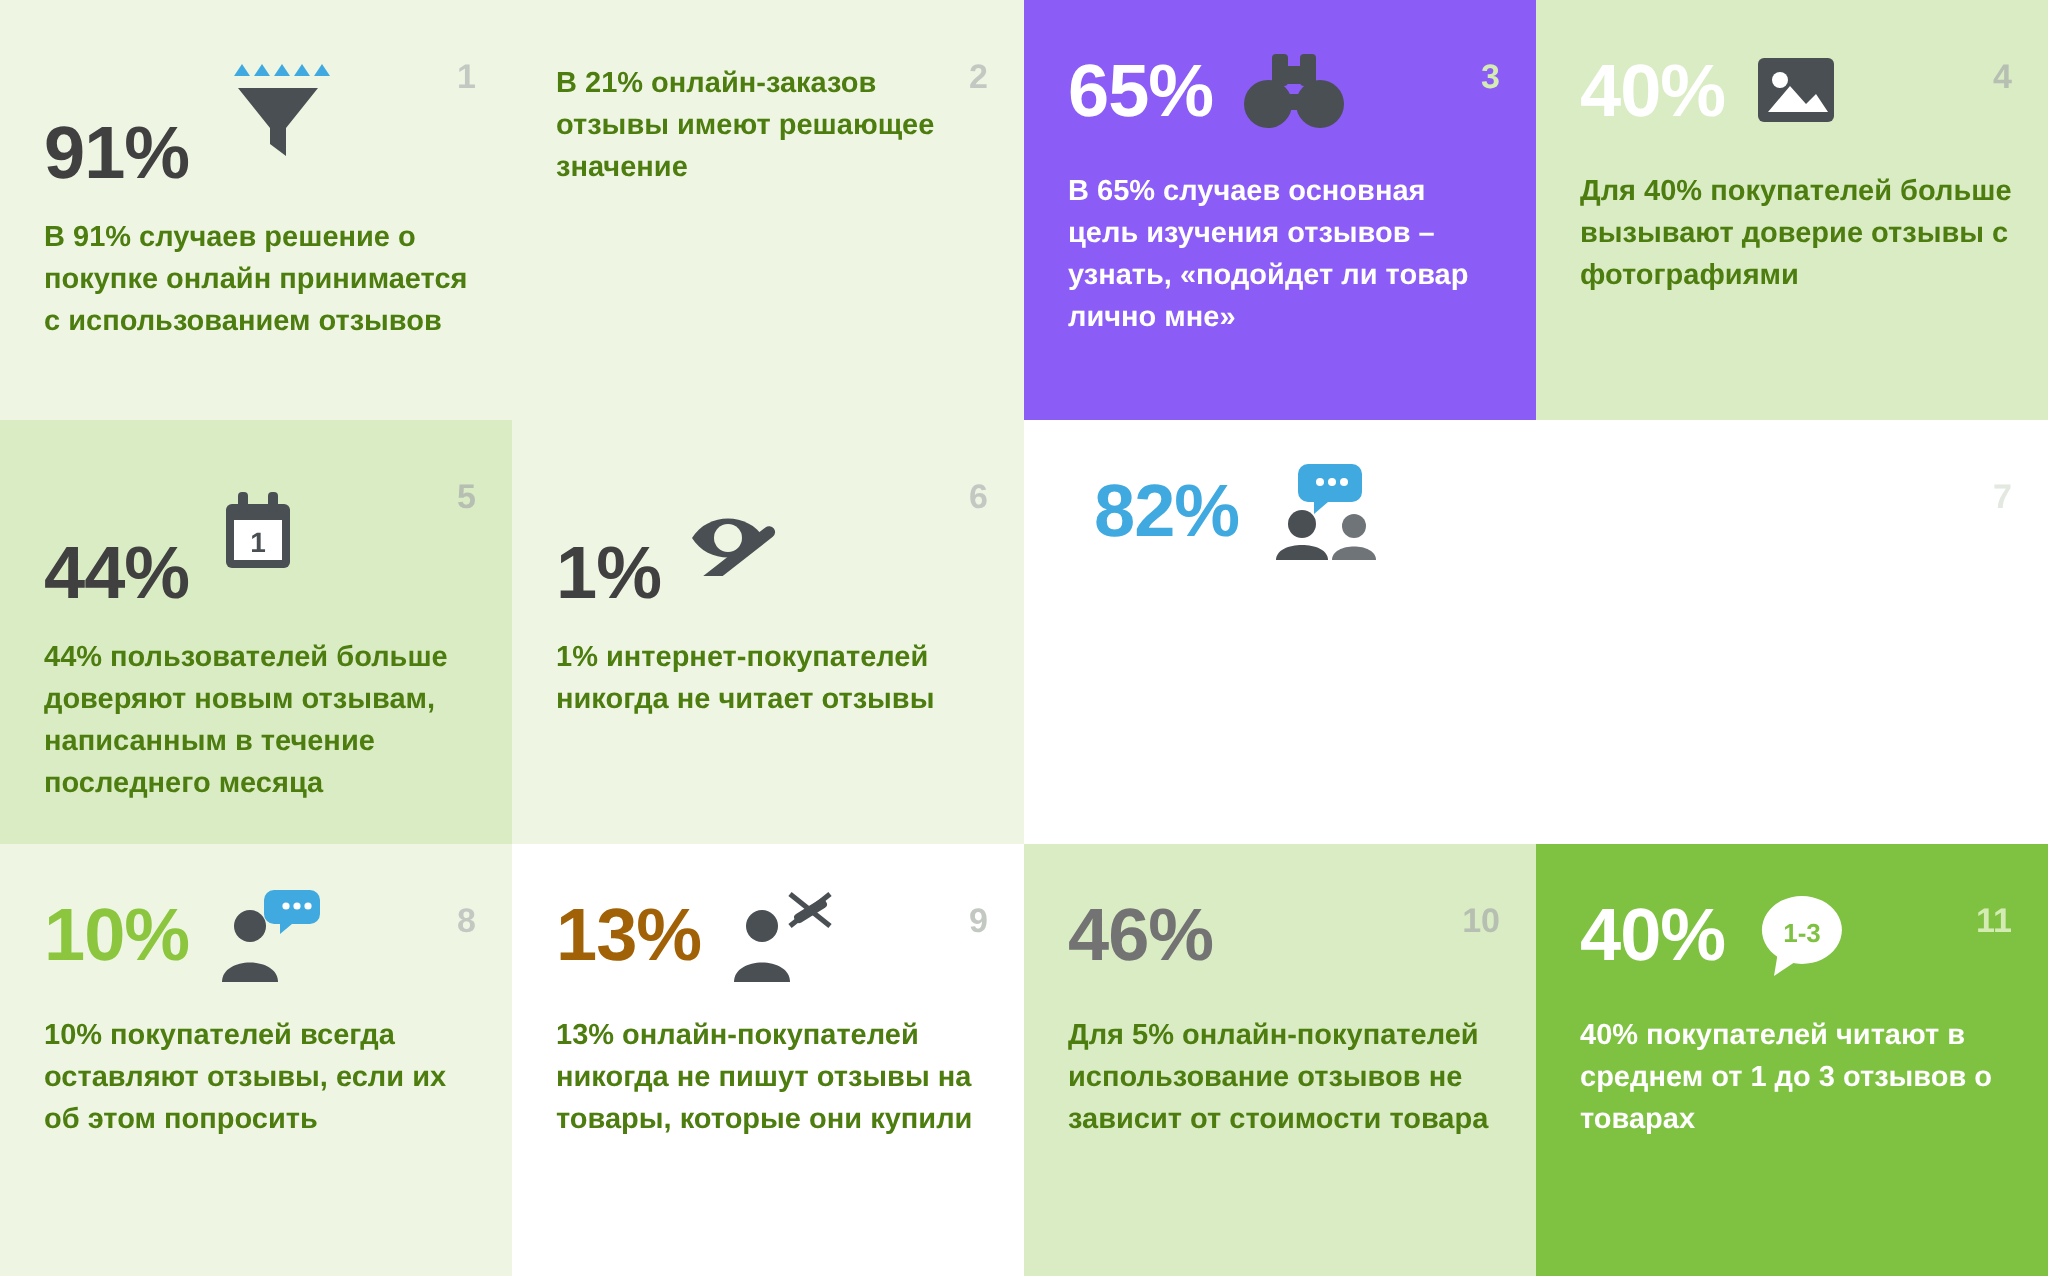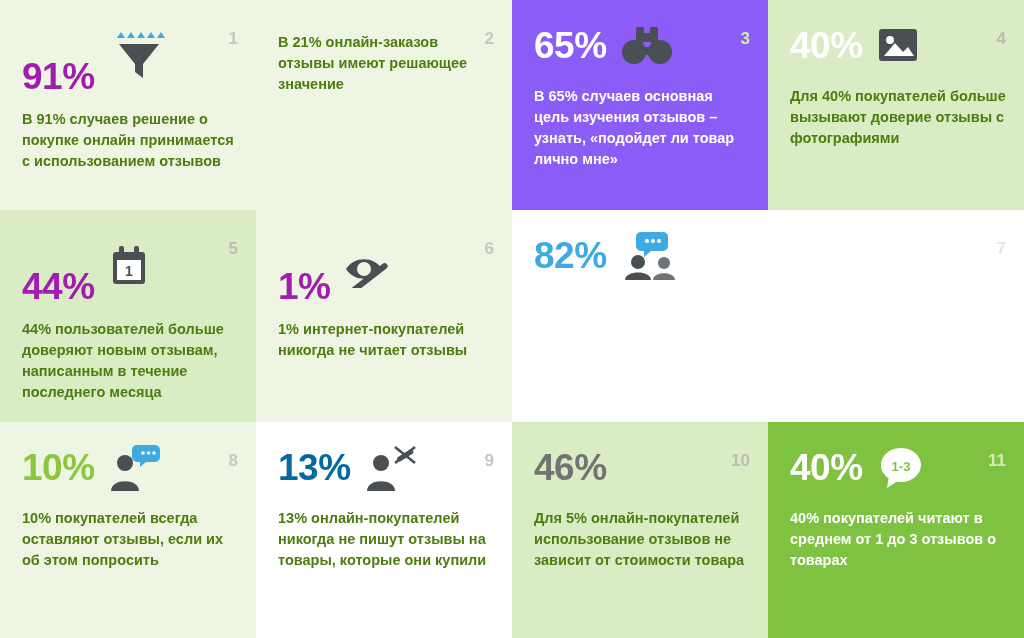--- a/index.html
+++ b/index.html
@@ -39,24 +39,24 @@
     gap: 12px;
     min-height: 54px;
   }
   .pct {
     font-size: 37px;
     font-weight: bold;
     letter-spacing: -0.5px;
     line-height: 1;
     white-space: nowrap;
   }
-  .pct.dark  { color: #a21caf; margin-top: 40px; }
+  .pct.dark  { color: #404040; margin-top: 40px; }
   .pct.blue  { color: #3fa9e0; }
   .pct.white { color: #ffffff; }
-  .pct.gray  { color: #0369a1; }
+  .pct.gray  { color: #a16207; }
 
   .icon {
     display: inline-flex;
     align-items: center;
     justify-content: center;
     flex: 0 0 auto;
   }
   .num {
     position: absolute;
     top: 30px;
@@ -81,21 +81,21 @@
 
   .wide-body {
     margin-top: 16px;
     font-size: 15px;
     font-weight: bold;
     line-height: 1.5;
     color: #3f4448;
     max-width: 430px;
   }
   
-  .span2 { grid-column: span 2; }
+  .span2 { grid-column: span 2; margin-left: 13px; }
 </style>
 </head>
 <body>
 
 <div class="grid">
 
   <div class="cell bg-light">
     <div class="head">
       <span class="pct dark">91%</span>
       <span class="icon">

